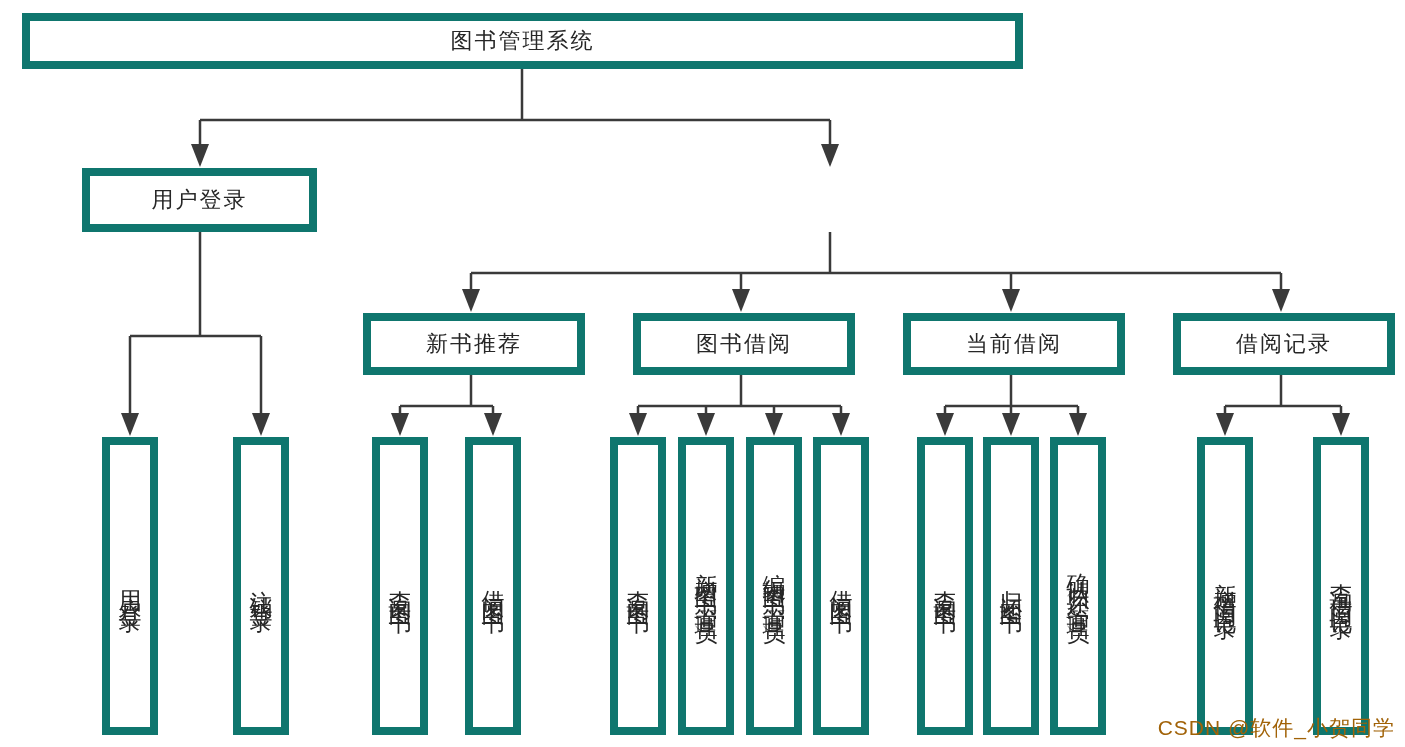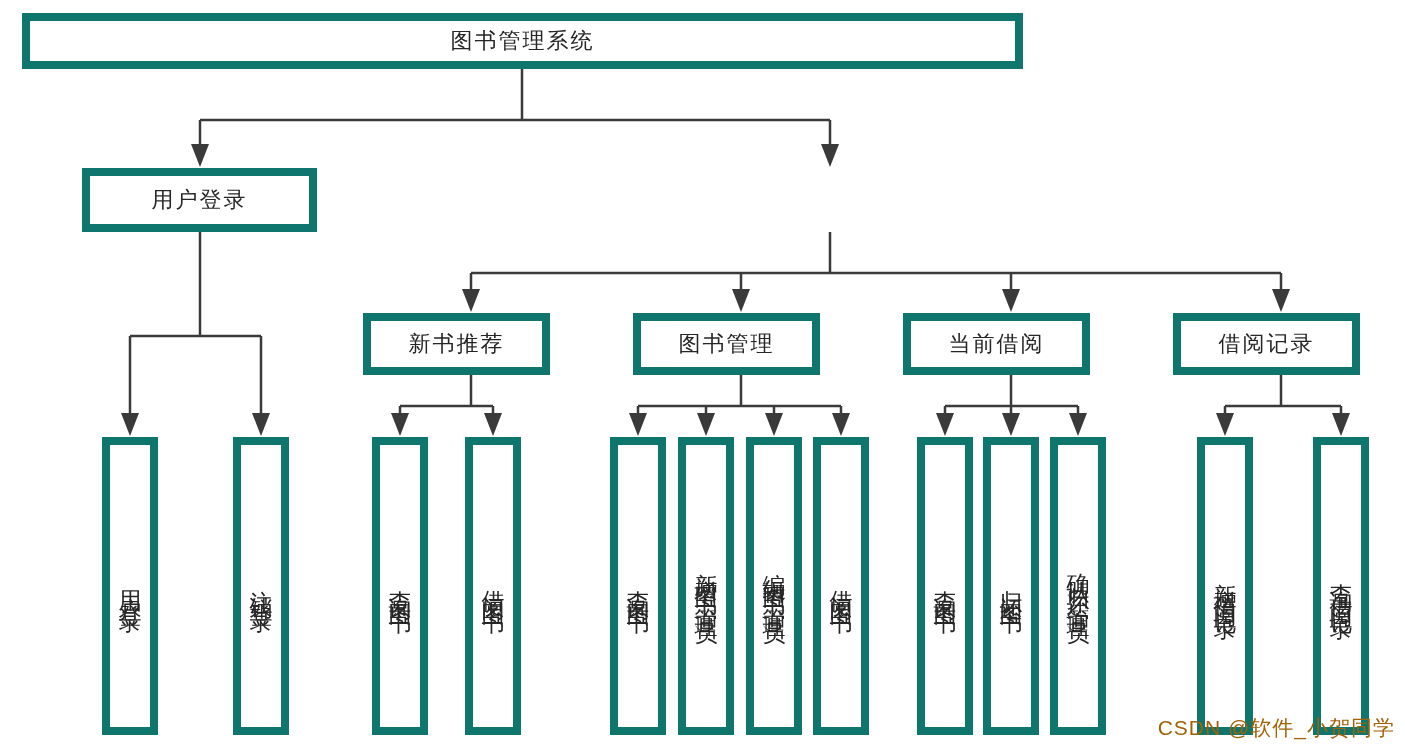--- a/index.html
+++ b/index.html
@@ -38,21 +38,21 @@
     white-space: nowrap;
   }
   .node.root-node {
     left: 22px; top: 13px;
     width: 1001px; height: 56px;
   }
   .node.l2-node {
     width: 235px; height: 64px;
   }
   .node.l3-node {
-    width: 187px; height: 62px;
+    width: 222px; height: 62px;
     top: 313px;
   }
   .node.leaf-node {
     width: 56px; height: 298px;
     top: 437px;
     writing-mode: vertical-rl;
     font-size: 23px;
     letter-spacing: 7px;
     line-height: 1;
   }
@@ -109,21 +109,21 @@
       <polygon points="1216,413 1234,413 1225,436"></polygon>
       <polygon points="1332,413 1350,413 1341,436"></polygon>
     </g>
   </svg>
 
   <div class="node h-node root-node">图书管理系统</div>
 
   <div class="node h-node l2-node" style="left:82px; top:168px;">用户登录</div>
 
   <div class="node h-node l3-node" style="left:363px;">新书推荐</div>
-  <div class="node h-node l3-node" style="left:633px;">图书管理</div>
+  <div class="node h-node l3-node" style="left:633px;">图书借阅</div>
   <div class="node h-node l3-node" style="left:1173px;">借阅记录</div>
   <div class="node h-node l3-node" style="left:903px;">当前借阅</div>
 
   <div class="node leaf-node" style="left:102px;">用户登录</div>
   <div class="node leaf-node" style="left:233px;">注销登录</div>
 
   <div class="node leaf-node" style="left:372px;">查询图书</div>
   <div class="node leaf-node" style="left:465px;">借阅图书</div>
 
   <div class="node leaf-node" style="left:610px;">查询图书</div>

